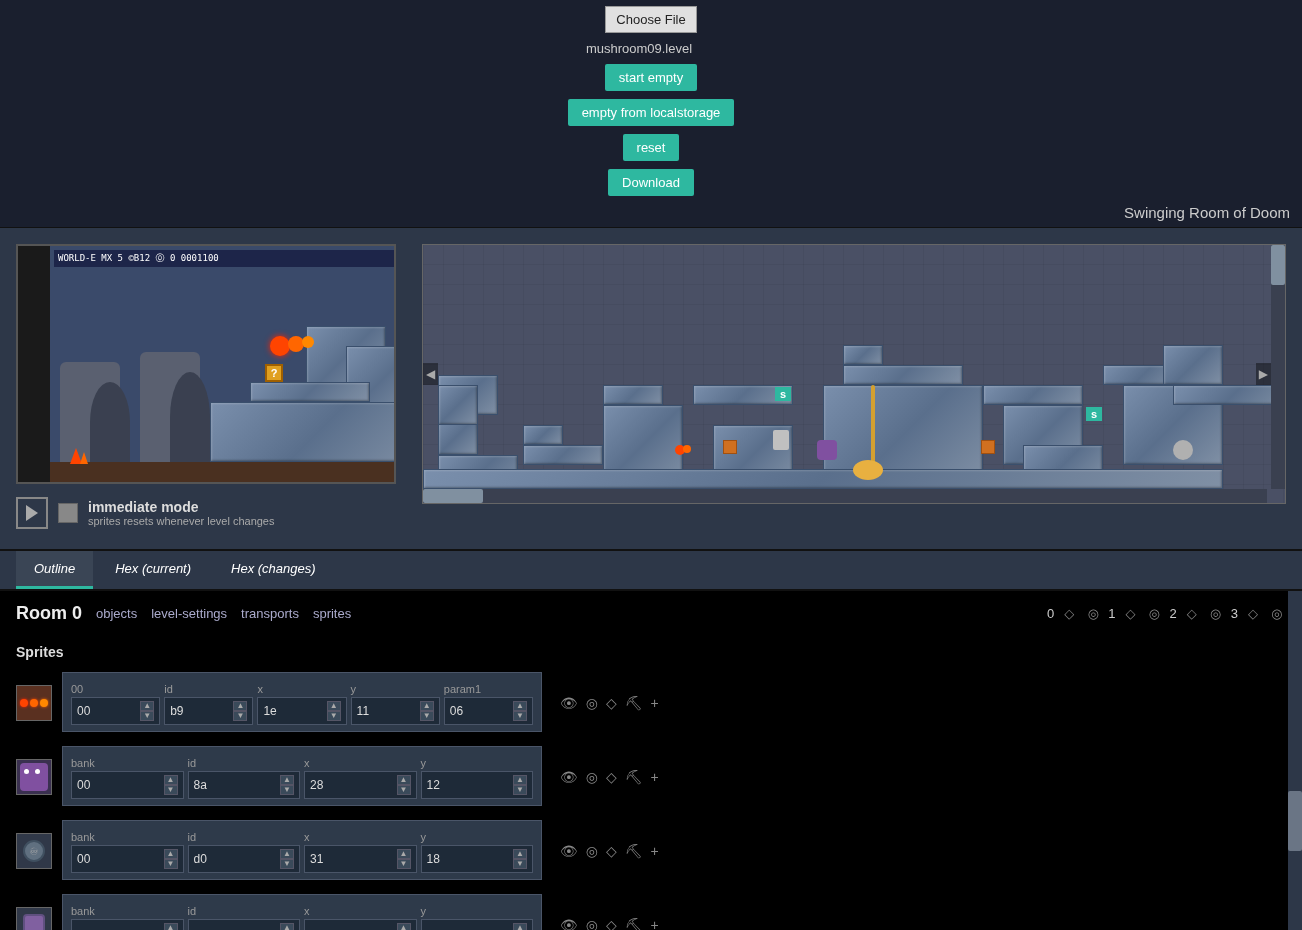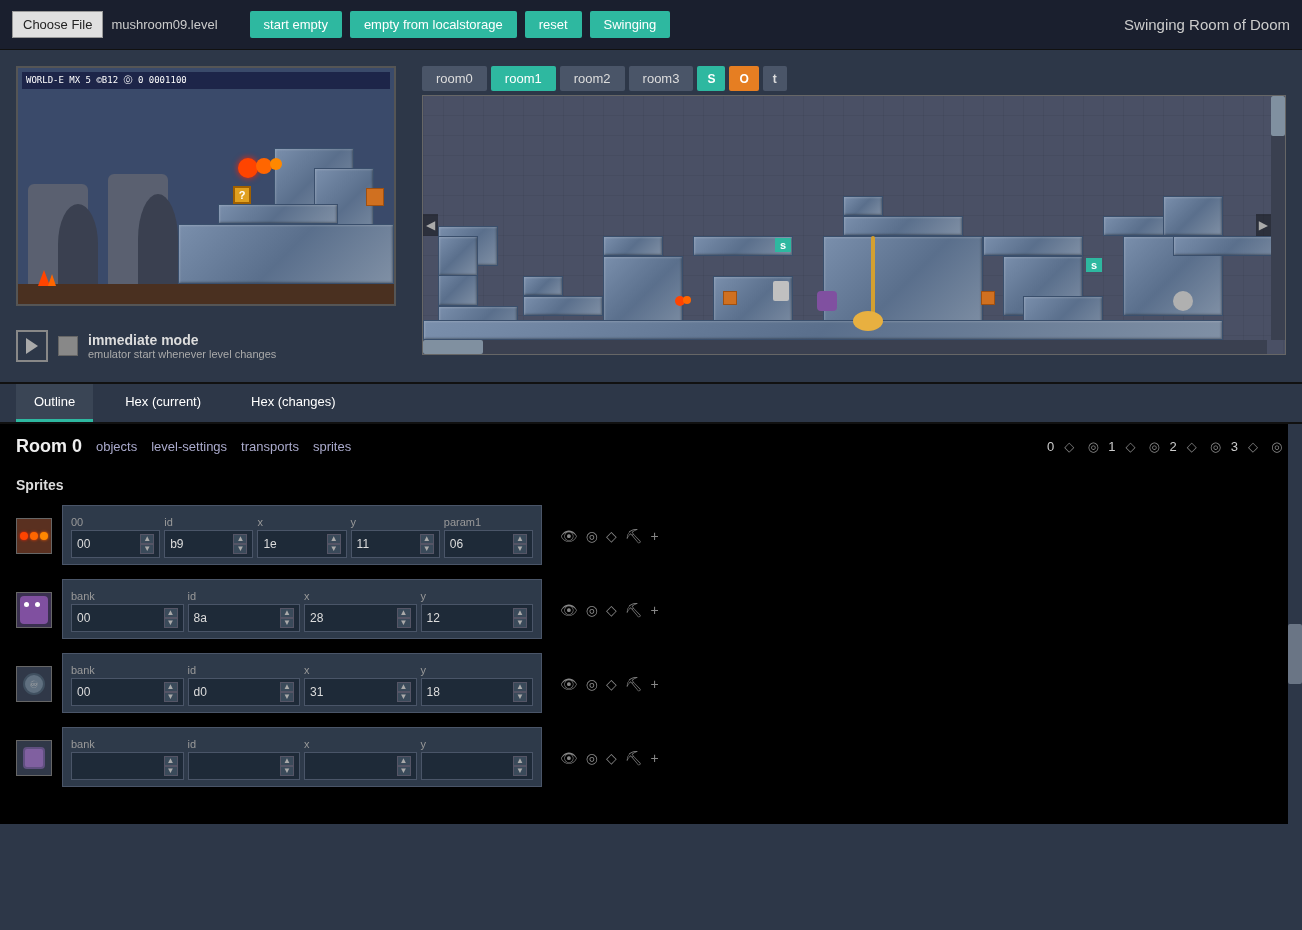--- a/index.html
+++ b/index.html
@@ -14,20 +14,21 @@
 
     
     #topbar {
       background: #1a1f2e;
       display: flex;
       align-items: center;
       padding: 6px 12px;
       gap: 8px;
       border-bottom: 1px solid #111;
       min-height: 50px;
+      flex-direction: column;
     }
     #topbar .file-label {
       background: #e0e0e0;
       color: #222;
       padding: 5px 10px;
       font-size: 13px;
       border: 1px solid #999;
       cursor: pointer;
       white-space: nowrap;
     }
@@ -70,40 +71,41 @@
       border: 2px solid #555;
       position: relative;
       overflow: hidden;
     }
     .emulator-inner {
       width: 100%;
       height: 100%;
       background: #3b82f6;
       position: relative;
       overflow: hidden;
+      margin-left: 32px;
     }
     .game-hud {
       position: absolute;
       top: 4px;
       left: 4px;
       right: 4px;
       font-size: 9px;
       color: #fff;
       font-family: monospace;
       display: flex;
       gap: 6px;
       background: rgba(0,0,40,0.5);
       padding: 2px 4px;
     }
 
     #controls {
       display: flex;
       align-items: center;
       gap: 10px;
-      margin-top: 20px;
+      margin-top: 9px;
       padding: 4px 0;
     }
     .play-btn {
       width: 32px;
       height: 32px;
       background: transparent;
       border: 2px solid #888;
       cursor: pointer;
       display: flex;
       align-items: center;
@@ -229,21 +231,22 @@
 
     
     #bottom-tabs {
       background: #2d3748;
       padding: 0 16px;
       border-top: 2px solid #111;
       border-bottom: 2px solid #111;
     }
     .tab-bar {
       display: flex;
-      gap: 14px;
+      gap: 4px;
+      font-style: italic;
     }
     .tab-item {
       padding: 10px 18px;
       color: #ffffff;
       cursor: pointer;
       font-size: 13px;
       border-bottom: 3px solid transparent;
     }
     .tab-item.active {
       background: #3a4555;
@@ -460,21 +463,21 @@
 </head>
 <body>
 
 <div id="topbar">
   <label class="file-label">Choose File</label>
 
   <span class="filename">mushroom09.level</span>
   <button class="btn-teal">start empty</button>
   <button class="btn-teal">empty from localstorage</button>
   <button class="btn-teal">reset</button>
-  <button class="btn-teal">Swinging</button>
+  <button class="btn-teal">Download</button>
   <span class="game-title">Swinging Room of Doom</span>
 </div>
 
 <div id="main-content">
 
   <div id="left-panel">
     <div id="emulator-screen">
       <div class="emulator-inner">
 
         <div style="position:absolute;top:0;left:0;right:0;bottom:0;background:#3a4a6a;"></div>
@@ -507,36 +510,27 @@
         <div style="position:absolute;bottom:18px;left:30px;width:8px;height:12px;background:#ff6600;clip-path:polygon(50% 0%, 100% 100%, 0% 100%);"></div>
       </div>
     </div>
     <div id="controls">
       <button class="play-btn">
         <div class="play-btn-triangle"></div>
       </button>
       <button class="stop-btn"></button>
       <div>
         <div class="mode-label">immediate mode</div>
-        <div class="mode-desc">emulator start whenever level changes</div>
+        <div class="mode-desc">sprites resets whenever level changes</div>
       </div>
     </div>
   </div>
 
   <div id="right-panel">
 
-    <div id="room-tabs">
-      <button class="room-tab">room0</button>
-      <button class="room-tab active">room1</button>
-      <button class="room-tab">room2</button>
-      <button class="room-tab">room3</button>
-      <button class="room-tab-special s">S</button>
-      <button class="room-tab-special o">O</button>
-      <button class="room-tab-special t">t</button>
-    </div>
 
     <div id="level-viewport">
       <div class="level-bg"></div>
 
       <div class="tile-block" style="left:15px;top:210px;width:80px;height:40px;"></div>
       <div class="tile-block" style="left:15px;top:170px;width:40px;height:40px;"></div>
       <div class="tile-block" style="left:15px;top:130px;width:60px;height:40px;"></div>
 
       <div class="tile-block" style="left:100px;top:200px;width:80px;height:20px;"></div>
       <div class="tile-block" style="left:100px;top:180px;width:40px;height:20px;"></div>

